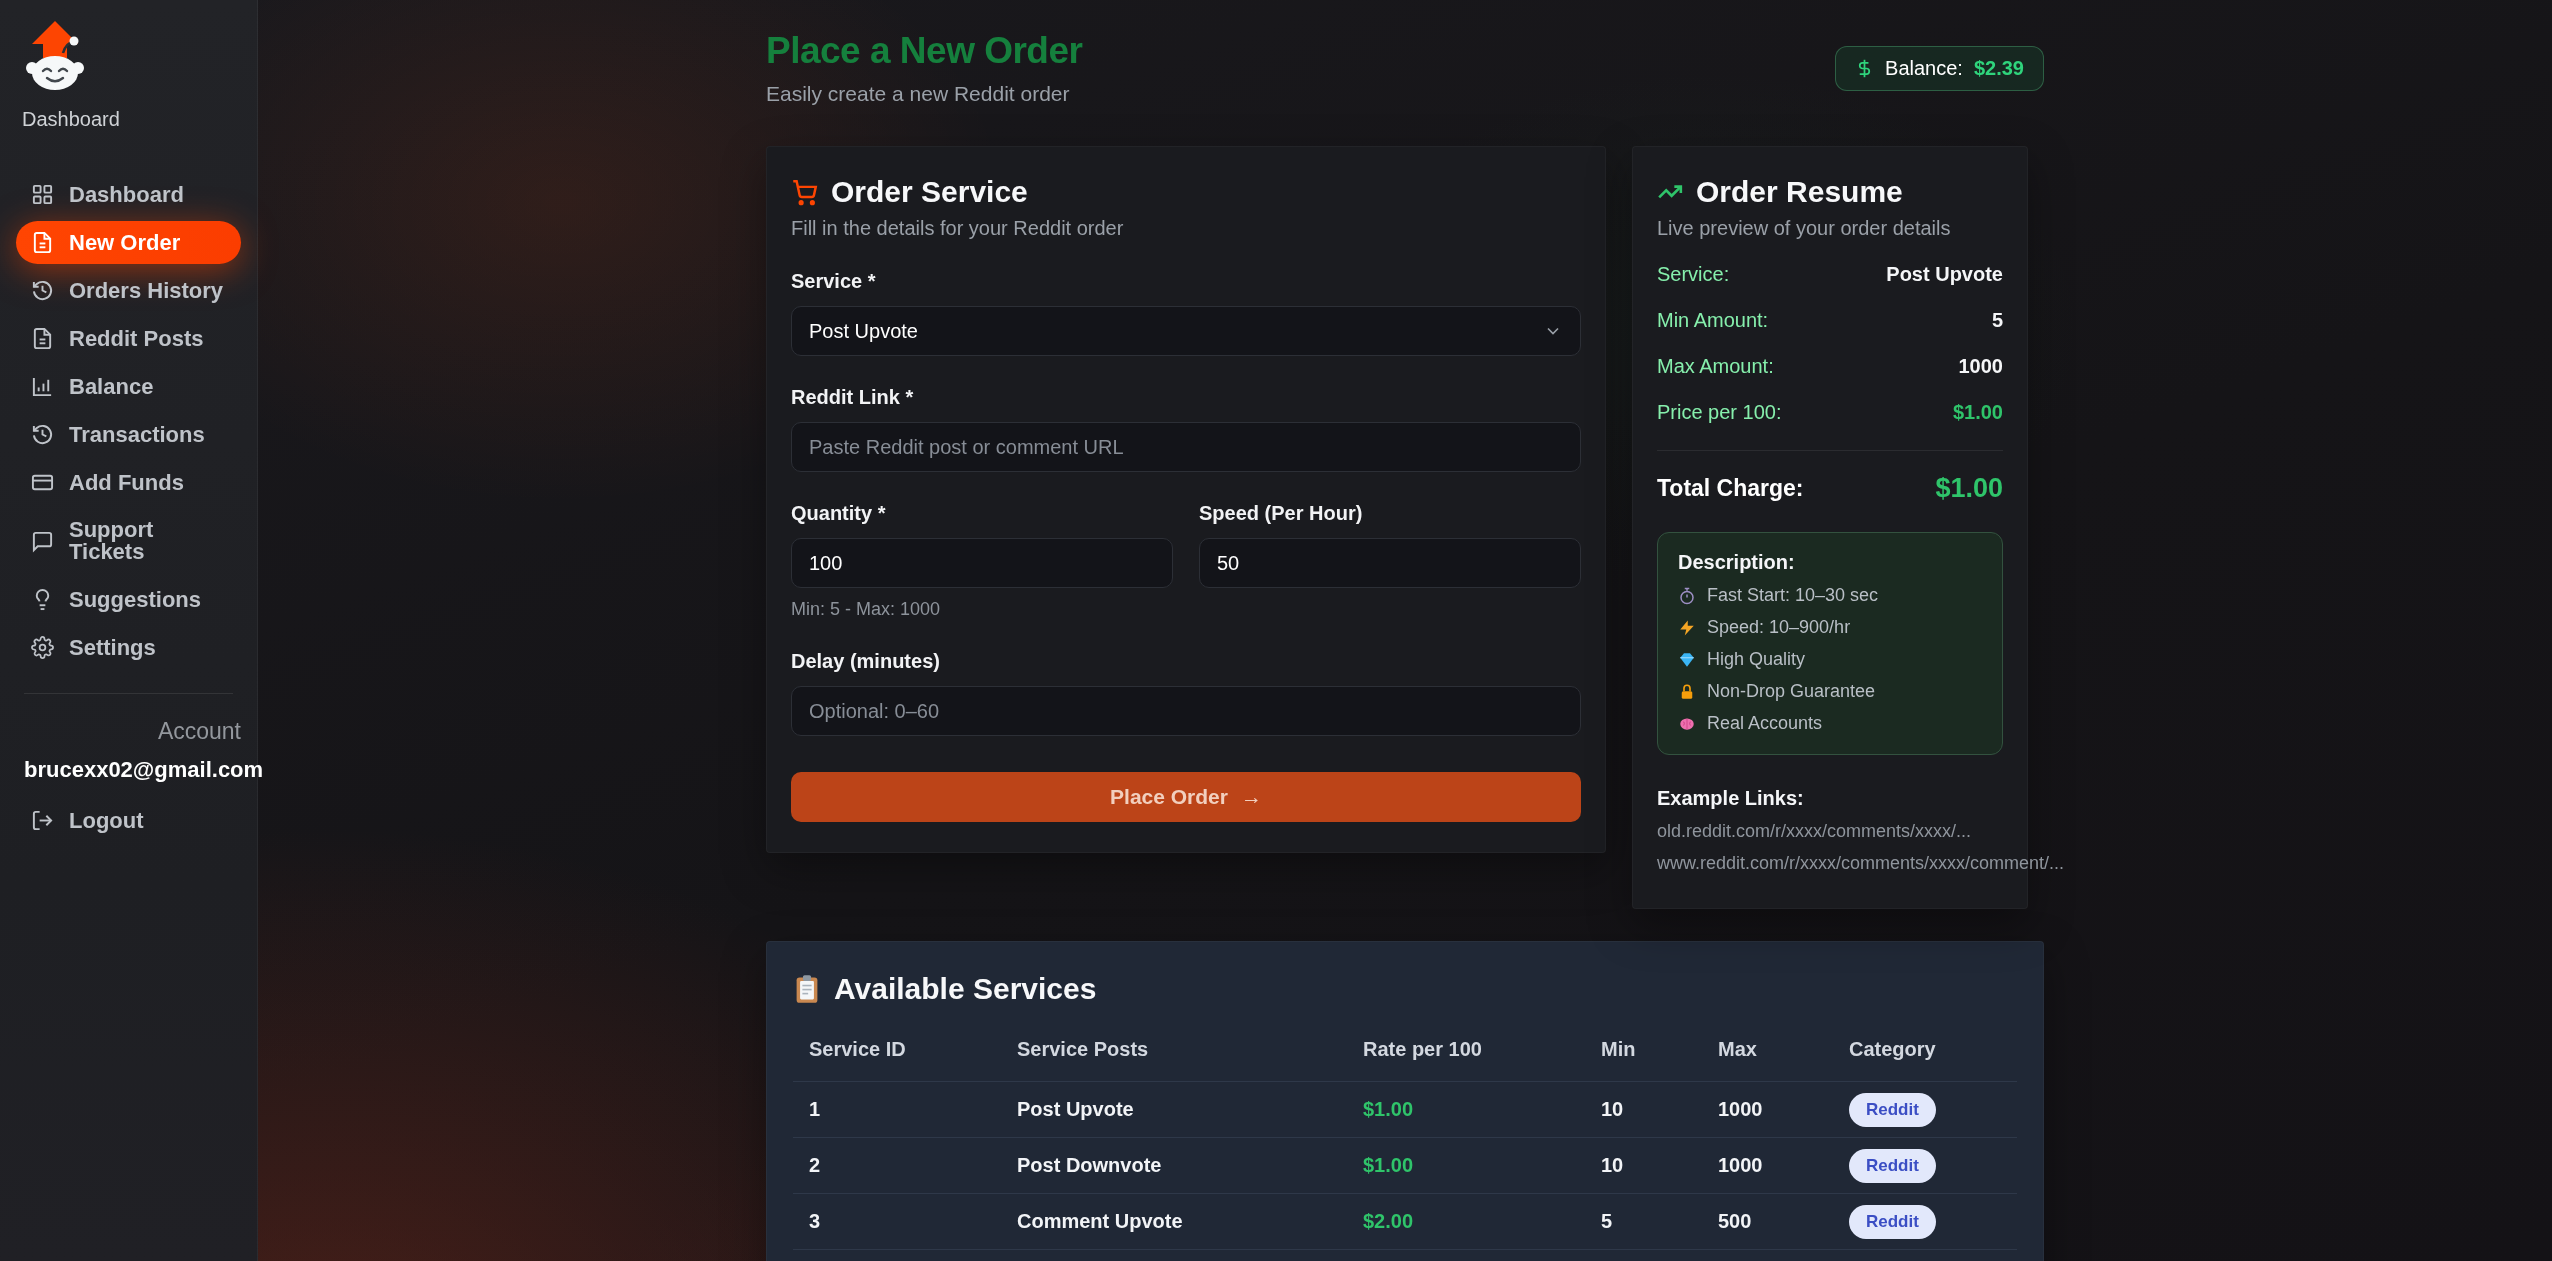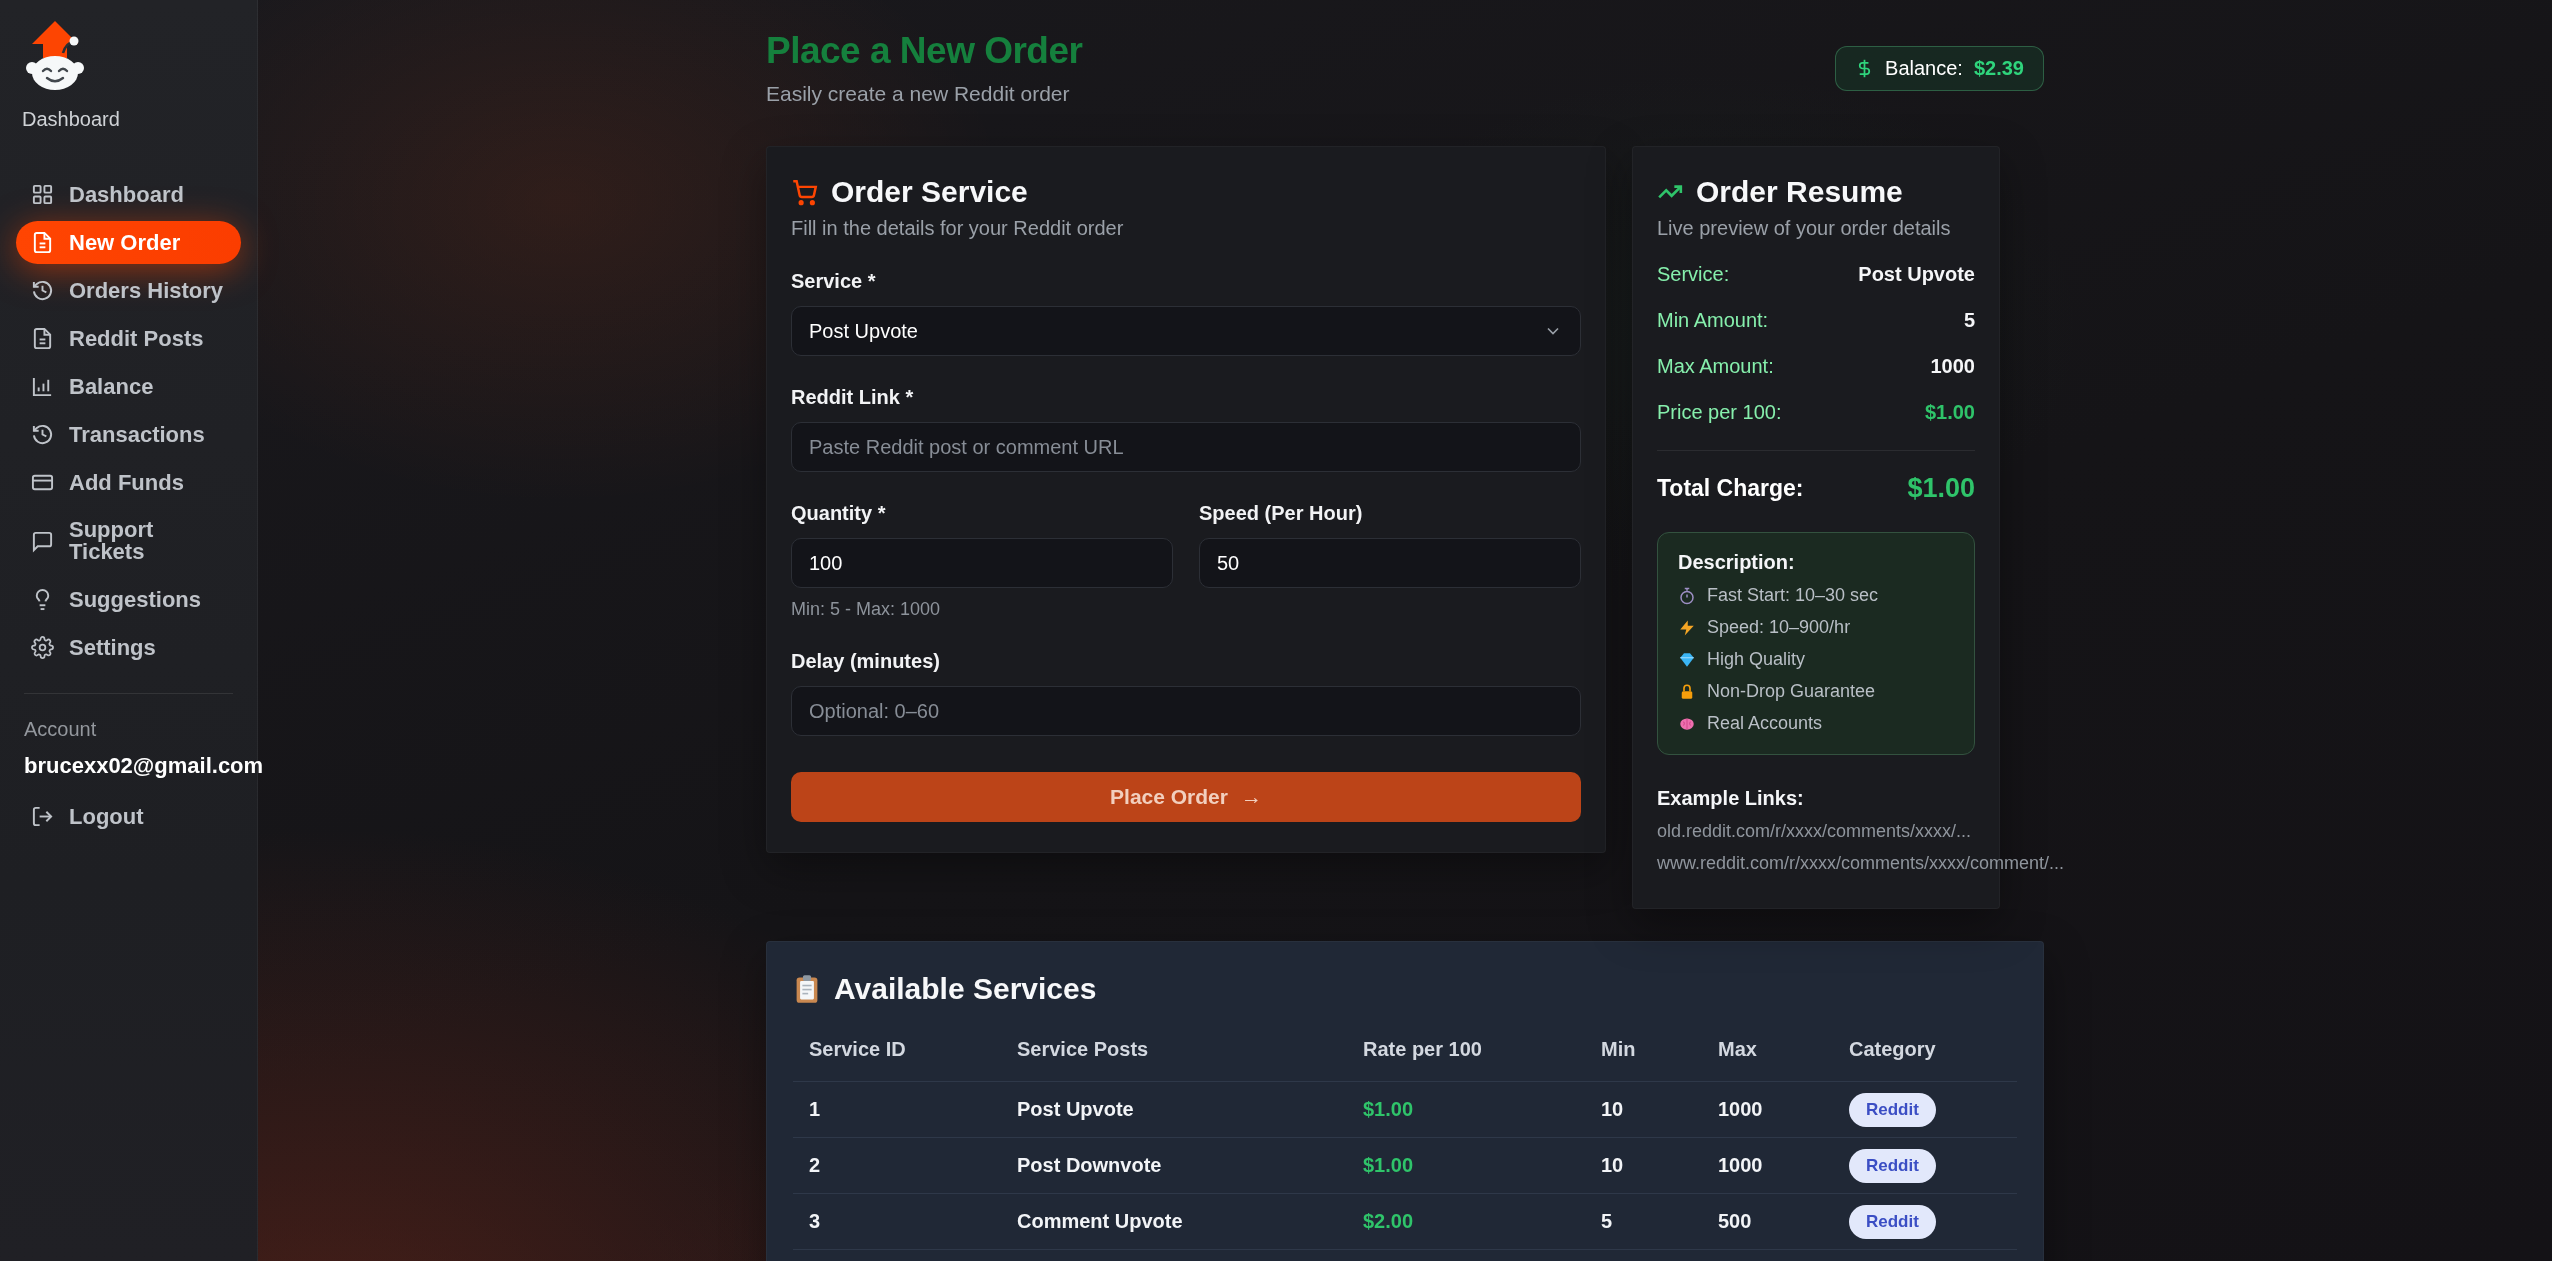--- a/index.html
+++ b/index.html
@@ -31,21 +31,21 @@
     border-radius:9999px; cursor:pointer;
     color:#bfc3c9; font-weight:700; font-size:22px; line-height:1;
   }
   .nav-item svg { width:23px; height:23px; flex:0 0 auto; }
   .nav-item.active {
     background:linear-gradient(90deg,#ff4502,#fb3d00);
     color:#ffffff;
     box-shadow:0 6px 34px rgba(255,69,0,0.5);
   }
   .side-divider { border:none; border-top:1px solid rgba(255,255,255,0.09); margin:24px 8px; }
-  .account-label { font-size:20px; color:#93979d; padding-left:8px; }
+  .account-label { font-size:23px; color:#93979d; padding-left:8px;text-align:right; }
   .account-email { font-size:22px; font-weight:700; color:#ffffff; padding-left:8px; margin-top:12px; }
   .logout { margin-top:16px; }
   
   .main { margin-left:258px; height:1261px; }
   .container { width:1278px; margin:0 auto; padding-top:30px; }
   .page-header { display:flex; align-items:center; justify-content:space-between; }
   .page-title { margin:0; font-size:37px; font-weight:800; color:#15803d; letter-spacing:-0.5px; }
   .page-subtitle { margin:10px 0 0; font-size:21px; color:#9aa0a8; }
   .balance-pill {
     display:flex; align-items:center; gap:11px;
@@ -82,21 +82,21 @@
   .grid2 { display:grid; grid-template-columns:1fr 1fr; gap:26px; margin-top:30px; }
   .hint { font-size:18px; color:#8d939b; margin-top:11px; }
   .place-btn {
     margin-top:36px; width:100%; height:50px;
     background:#bc4418; border:none; border-radius:10px;
     color:rgba(255,243,233,0.8); font-size:21px; font-weight:700;
     display:flex; align-items:center; justify-content:center; gap:13px;
     cursor:pointer; font-family:"Liberation Sans", sans-serif;
   }
   
-  .resume-card { width:368px; padding:28px 24px 34px; }
+  .resume-card { width:396px; padding:28px 24px 34px; }
   .rrow { display:flex; justify-content:space-between; align-items:center; font-size:20px; margin-top:23px; }
   .rrow .lbl { color:#86efac; }
   .rrow .val { color:#f5f6f8; font-weight:700; }
   .rrow .val.green { color:#2fc46a; }
   .rdivider { border:none; border-top:1px solid rgba(255,255,255,0.08); margin:26px 0 0; }
   .total-row { display:flex; justify-content:space-between; align-items:center; margin-top:22px; }
   .total-row .lbl { font-size:23px; font-weight:700; color:#ffffff; }
   .total-row .val { font-size:27px; font-weight:800; color:#2fc46a; }
   .desc-box {
     margin-top:28px; background:#1b2a21;

